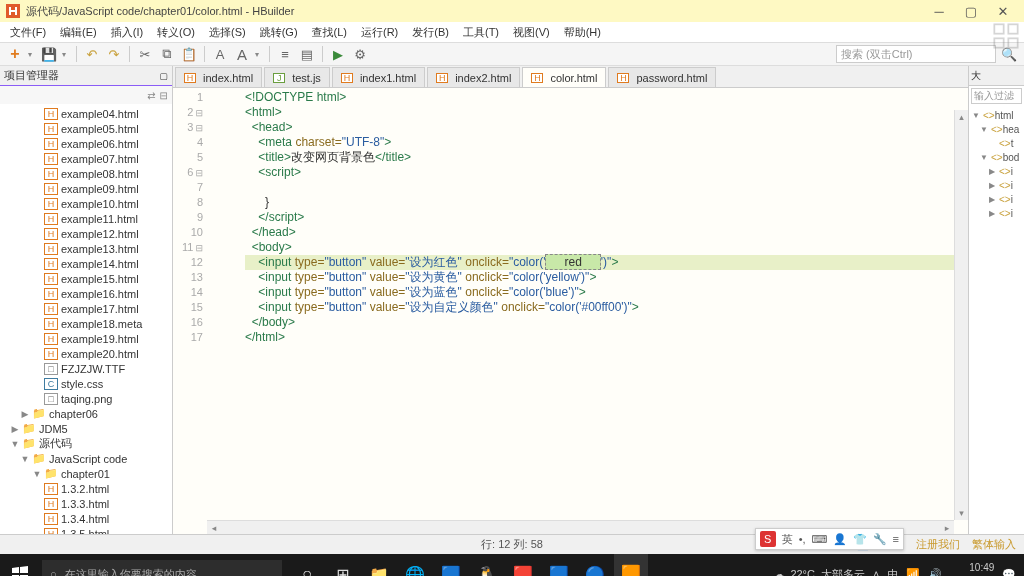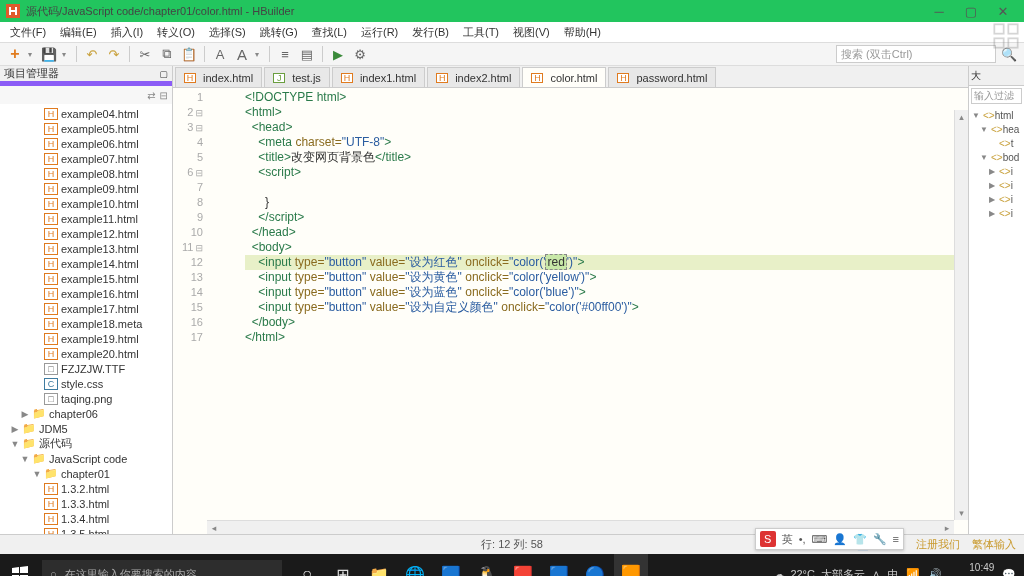--- a/index.html
+++ b/index.html
@@ -1,35 +1,35 @@
 <!DOCTYPE html>
 <html><head>
 <meta charset="utf-8">
 <style>
 * { margin: 0; padding: 0; box-sizing: border-box; font-family: "Microsoft YaHei", Arial, sans-serif; }
 body { width: 1024px; height: 576px; overflow: hidden; background: #f0f0f0; font-size: 12px; position: relative; }
-.titlebar { height: 22px; background: #22c55e; display: flex; align-items: center; padding: 0 6px; color: #444; font-size: 11px; }
+.titlebar { height: 22px; background: #fef9c3; display: flex; align-items: center; padding: 0 6px; color: #444; font-size: 11px; }
 .titlebar .icon { width: 14px; height: 14px; background: #e05a2b; margin-right: 6px; display: flex; align-items: center; justify-content: center; }
 .titlebar .icon svg { width: 10px; height: 10px; }
 .spacer { flex: 1; }
 .winbtns { display: flex; gap: 2px; }
 .winbtn { width: 30px; height: 20px; display: flex; align-items: center; justify-content: center; color: #555; font-size: 13px; }
 .menubar { height: 20px; background: #fff; display: flex; align-items: center; padding: 0 4px; color: #333; font-size: 11px; gap: 2px; }
 .menuitem { padding: 2px 6px; }
 .toolbar { height: 24px; background: #f5f5f5; border-top: 1px solid #ddd; border-bottom: 1px solid #ddd; display: flex; align-items: center; padding: 0 6px; gap: 4px; }
 .tb { width: 18px; height: 18px; display: flex; align-items: center; justify-content: center; color: #666; font-size: 13px; }
 .tb.orange { color: #e07b1f; font-weight: bold; font-size: 16px; }
 .tb-sep { width: 1px; height: 16px; background: #ccc; margin: 0 2px; }
 .tb-dd { width: 8px; font-size: 8px; color: #888; }
 .searchbox { width: 160px; height: 18px; border: 1px solid #ccc; background: #fff; padding: 0 4px; color: #999; font-size: 11px; line-height: 16px; }
 .watermark { position: absolute; right: 4px; top: 22px; opacity: 0.35; color: #888; display: flex; align-items: center; gap: 6px; font-size: 22px; }
 .watermark svg { width: 28px; height: 28px; }
 .content { display: flex; height: 468px; }
 .leftpanel { width: 173px; background: #fff; border-right: 1px solid #ccc; display: flex; flex-direction: column; }
-.lp-head { height: 20px; background: #f0f0f0; border-bottom: 5px solid #8b5cf6; display: flex; align-items: center; padding: 0 4px; font-size: 11px; color: #333; gap: 4px; }
+.lp-head { height: 20px; background: #f0f0f0; border-bottom: 1px solid #8b5cf6; display: flex; align-items: center; padding: 0 4px; font-size: 11px; color: #333; gap: 4px; }
 .lp-tools { height: 18px; background: #f7f7f7; display: flex; justify-content: flex-end; align-items: center; padding: 0 4px; gap: 4px; color: #888; font-size: 10px; }
 .tree { flex: 1; overflow: hidden; padding: 2px 0; font-size: 11px; color: #333; }
 .tree-item { height: 15px; display: flex; align-items: center; padding-left: 22px; white-space: nowrap; }
 .tree-item.d1 { padding-left: 10px; }
 .tree-item.d2 { padding-left: 20px; }
 .tree-item.d3 { padding-left: 32px; }
 .tree-item.d4 { padding-left: 44px; }
 .tw { width: 10px; display: inline-flex; justify-content: center; color: #888; font-size: 9px; margin-right: 2px; }
 .fi { width: 14px; height: 12px; margin-right: 3px; display: inline-flex; align-items: center; justify-content: center; font-size: 9px; }
 .fi.html { background: #fff; border: 1px solid #e07b1f; color: #e07b1f; }
@@ -46,21 +46,21 @@
 .gutter { width: 34px; background: #fffef9; text-align: right; padding: 2px 4px 0 0; color: #aaa; font-size: 11px; line-height: 15px; }
 .gln { height: 15px; }
 .gln .tw2 { color: #aaa; font-size: 9px; margin-left: 2px; }
 .code { flex: 1; padding: 2px 0 0 4px; line-height: 15px; white-space: pre; color: #333; position: relative; }
 .cl { height: 15px; margin-left: 34px; }
 .cl.hl { background: #e8f0c8; position: relative; }
 .cl.hl::after { content: ''; position: absolute; right: 0; top: 0; bottom: 0; width: 8px; background: #e8f0c8; }
 .tag { color: #2a7a4a; }
 .attr { color: #8a6b1f; }
 .str { color: #2a5ca0; }
-.cursor-word { background: #c8e8a8; border: 1px dashed #888; padding: 0 1px; }
+.cursor-word { background: #c8e8a8; border: 1px dashed #888; padding: 0 18px; }
 .scroll-v { position: absolute; right: 0; top: 22px; width: 14px; bottom: 14px; background: #f0f0f0; border-left: 1px solid #ddd; }
 .scroll-v .arrow { height: 14px; display: flex; align-items: center; justify-content: center; color: #888; font-size: 9px; }
 .scroll-h { position: absolute; left: 34px; right: 14px; bottom: 0; height: 14px; background: #f0f0f0; border-top: 1px solid #ddd; display: flex; }
 .scroll-h .arrow { width: 14px; display: flex; align-items: center; justify-content: center; color: #888; font-size: 9px; }
 .rightpanel { width: 56px; background: #fff; border-left: 1px solid #ccc; font-size: 10px; }
 .rp-head { height: 20px; background: #f0f0f0; border-bottom: 1px solid #ccc; display: flex; align-items: center; padding: 0 2px; color: #333; }
 .rp-filter { height: 16px; border: 1px solid #ccc; margin: 2px; background: #fff; color: #999; font-size: 10px; padding: 0 2px; line-height: 14px; overflow: hidden; }
 .rp-tree { padding: 2px; color: #555; }
 .rp-item { height: 14px; display: flex; align-items: center; white-space: nowrap; overflow: hidden; }
 .rp-item .tw { font-size: 8px; }

